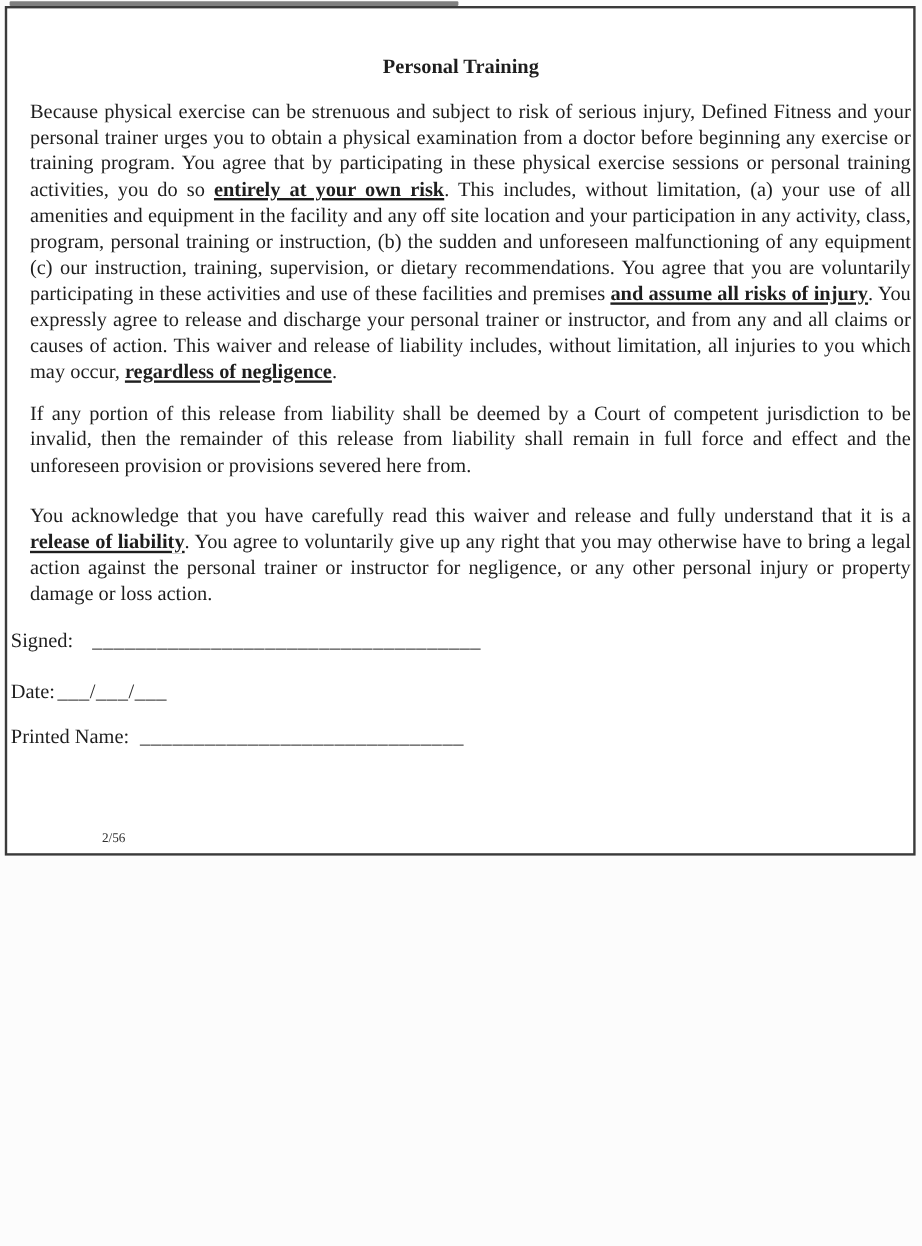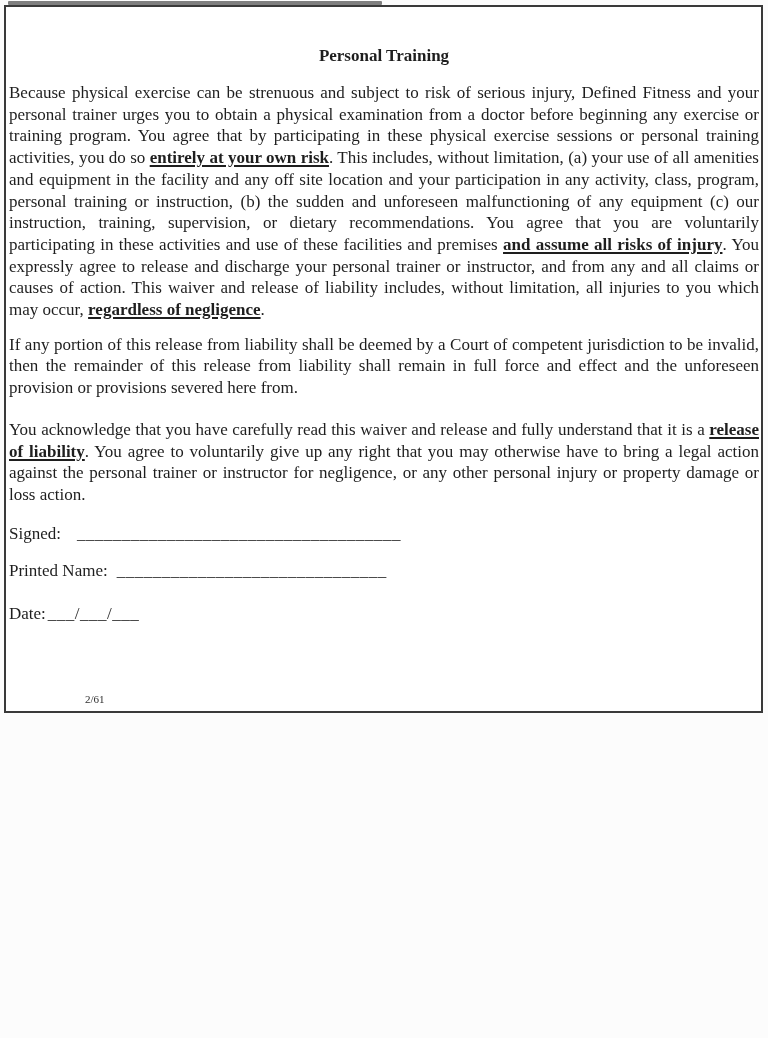--- a/index.html
+++ b/index.html
@@ -49,21 +49,21 @@
   .title-line2 {
     font-weight: bold;
     font-size: 19px;
     line-height: 25px;
     letter-spacing: 0.3px;
   }
   .para {
     font-size: 17px;
     line-height: 21.7px;
     text-align: justify;
-    margin: 0 0 13px 0;
+    margin: 0 0 13px 16px;
   }
   .para.p2 { margin-bottom: 20px; }
   .para.p3 { margin-bottom: 17px; }
   .para span.b-u {
     font-weight: bold;
     text-decoration: underline;
     text-underline-offset: 2px;
     text-decoration-thickness: 1.5px;
   }
   .sig-row {
@@ -102,23 +102,23 @@
     <p class="para p1"><span>Because physical exercise can be strenuous and subject to risk of serious injury, Defined Fitness and your personal trainer urges you to obtain a physical examination from a doctor before beginning any exercise or training program.  You agree that by participating in these physical exercise sessions or personal training activities, you do so </span><span class="b-u">entirely at your own risk</span><span>.  This includes, without limitation, (a) your use of all amenities and equipment in the facility and any off site location and your participation in any activity, class, program, personal training or instruction, (b) the sudden and unforeseen malfunctioning of any equipment (c) our instruction, training, supervision, or dietary recommendations.  You agree that you are voluntarily participating in these activities and use of these facilities and premises </span><span class="b-u">and assume all risks of injury</span><span>.  You expressly agree to release and discharge your personal trainer or instructor, and from any and all claims or causes of action.  This waiver and release of liability includes, without limitation, all injuries to you which may occur, </span><span class="b-u">regardless of negligence</span><span>.</span></p>
 
     <p class="para p2"><span>If any portion of this release from liability shall be deemed by a Court of competent jurisdiction to be invalid, then the remainder of this release from liability shall remain in full force and effect and the unforeseen provision or provisions severed here from.</span></p>
 
     <p class="para p3"><span>You acknowledge that you have carefully read this waiver and release and fully understand that it is a </span><span class="b-u">release of liability</span><span>.  You agree to voluntarily give up any right that you may otherwise have to bring a legal action against the personal trainer or instructor for negligence, or any other personal injury or property damage or loss action.</span></p>
 
     <div class="sig-row signed">
       <span>Signed:</span><span class="fill-line signed-gap">____________________________________</span>
     </div>
 
+    <div class="sig-row date">
+      <span>Date:</span><span class="fill-line date-gap">___/___/___</span>
+    </div>
+
     <div class="sig-row printed">
       <span>Printed Name:</span><span class="fill-line printed-gap">______________________________</span>
     </div>
 
-    <div class="sig-row date">
-      <span>Date:</span><span class="fill-line date-gap">___/___/___</span>
-    </div>
-
-    <div class="page-footer">2/61</div>
+    <div class="page-footer">2/56</div>
   </div>
 </div>
 
 </body></html>

